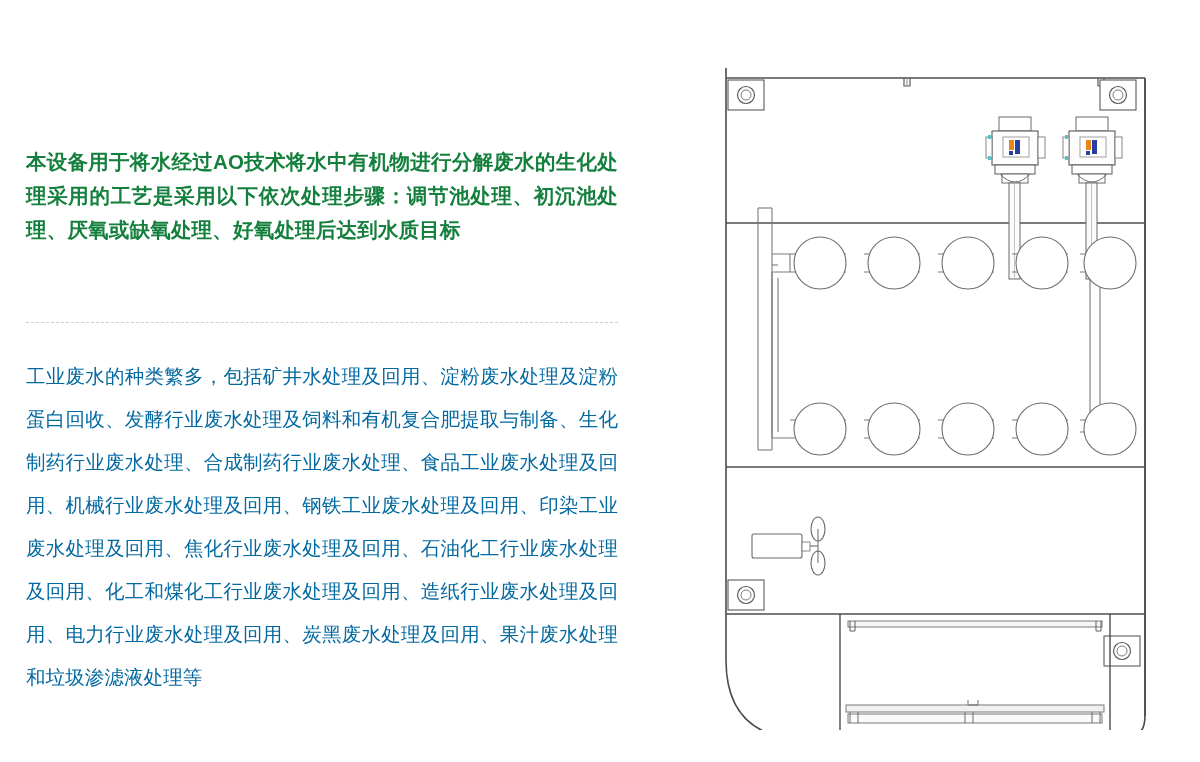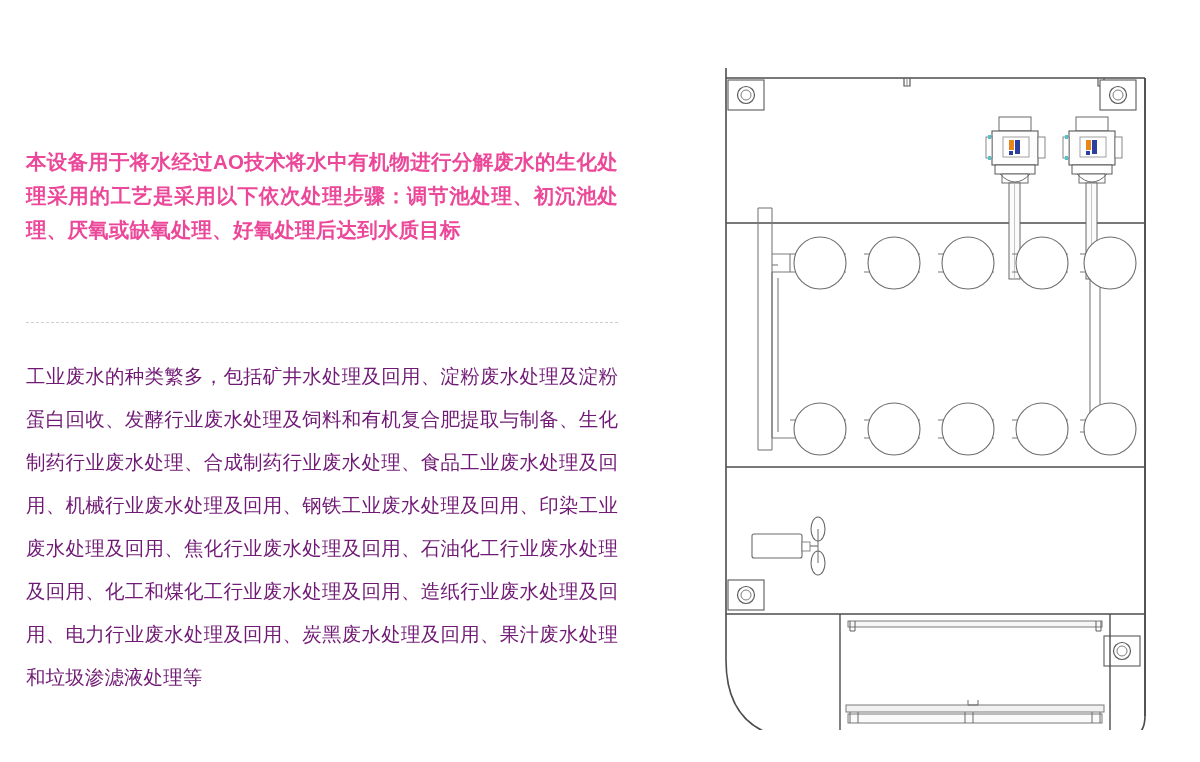--- a/index.html
+++ b/index.html
@@ -24,21 +24,21 @@
     top: 0px;
     width: 600px;
     height: 762px;
   }
 
   #headline {
     position: absolute;
     left: 0px;
     top: 145px;
     width: 592px;
-    color: #ec4899;
+    color: #15803d;
     font-size: 20.5px;
     font-weight: bold;
     line-height: 34px;
     letter-spacing: 0.2px;
     text-align: justify;
     text-justify: inter-ideograph;
   }
 
   #divider {
     position: absolute;
@@ -47,21 +47,21 @@
     width: 592px;
     height: 0px;
     border-top: 1px dashed #cfcfcf;
   }
 
   #body-copy {
     position: absolute;
     left: 0px;
     top: 355px;
     width: 592px;
-    color: #701a75;
+    color: #0369a1;
     font-size: 19.5px;
     font-weight: normal;
     line-height: 43px;
     letter-spacing: 0.1px;
     text-align: justify;
     text-justify: inter-ideograph;
   }
 
   
   #drawing-wrap {

